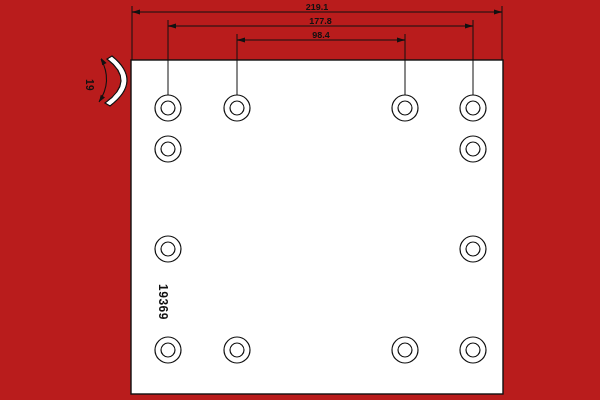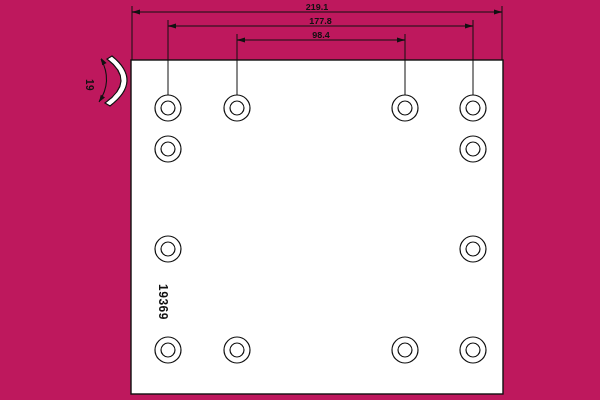--- a/index.html
+++ b/index.html
@@ -8,21 +8,21 @@
     background: #ffffff;
     width: 600px;
     height: 400px;
     overflow: hidden;
     font-family: "Liberation Sans", sans-serif;
   }
   .canvas {
     position: relative;
     width: 600px;
     height: 400px;
-    background: #be185d;
+    background: #b91c1c;
   }
   svg text {
     font-family: "Liberation Sans", "DejaVu Sans", sans-serif;
     font-weight: bold;
     fill: #111111;
   }
   .dim-label { font-size: 9px; }
   .rot-label { letter-spacing: 0.5px; }
 </style>
 </head>

